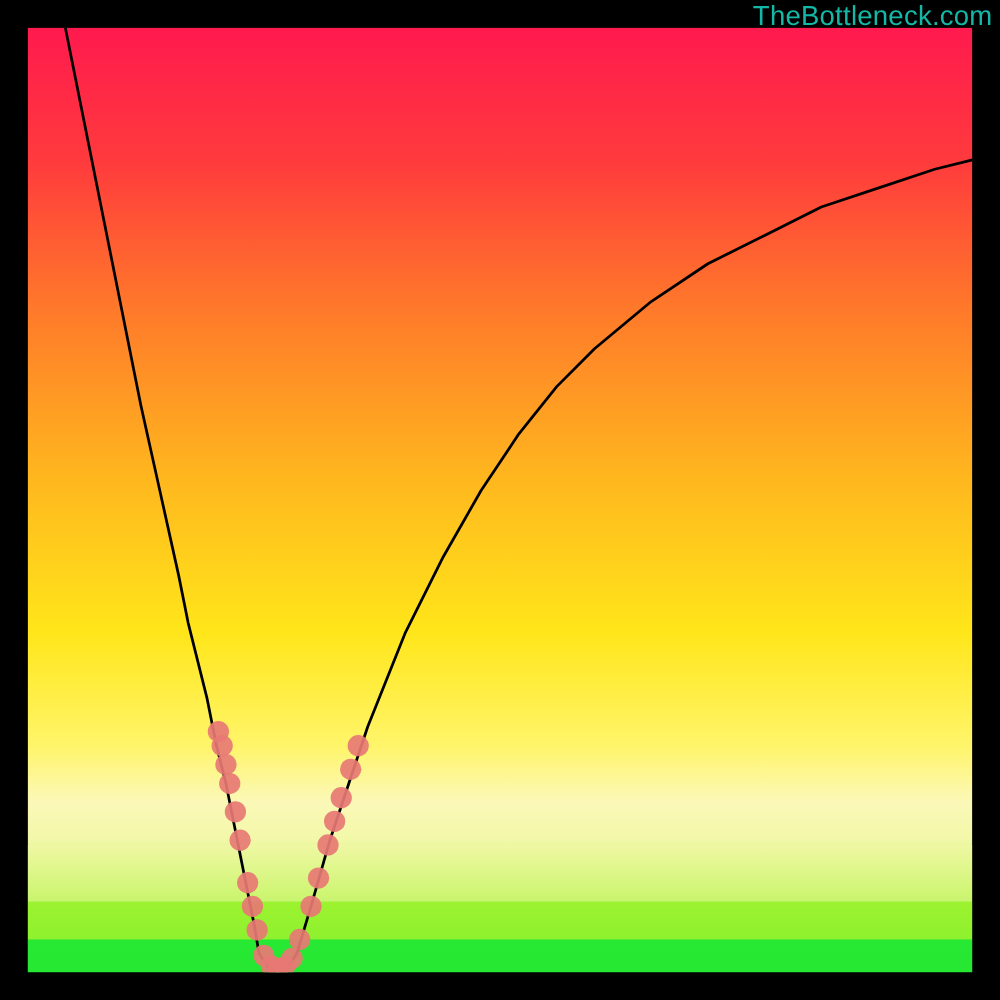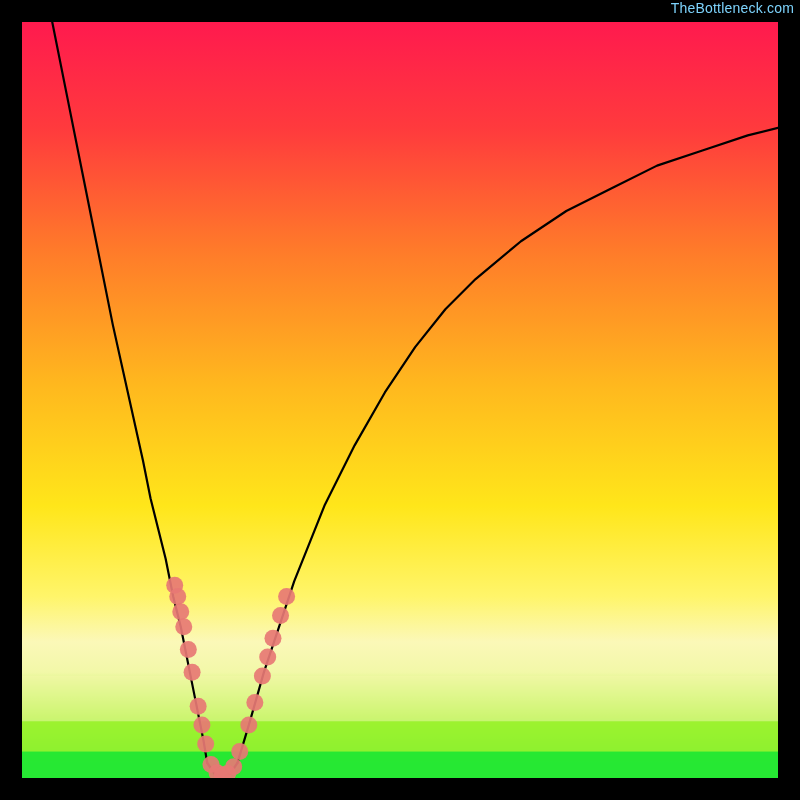--- a/index.html
+++ b/index.html
@@ -15,23 +15,23 @@
       position: absolute;
       left: 22px; top: 22px;
       width: 756px; height: 756px;
       overflow: hidden;
     }
     .watermark {
       position: absolute;
       top: 0px;
       right: 6px;
       font-family: Arial, Helvetica, sans-serif;
-      font-size: 14px;
+      font-size: 22px;
       font-weight: 500;
-      color: #7dd3fc;
+      color: #14b8a6;
       letter-spacing: 0.2px;
     }
   </style>
 </head>
 <body>
 
 <div class="frame">
   <div class="plot-area">
     <svg id="chart-svg" width="756" height="756" viewBox="0 0 756 756">
       <defs>

